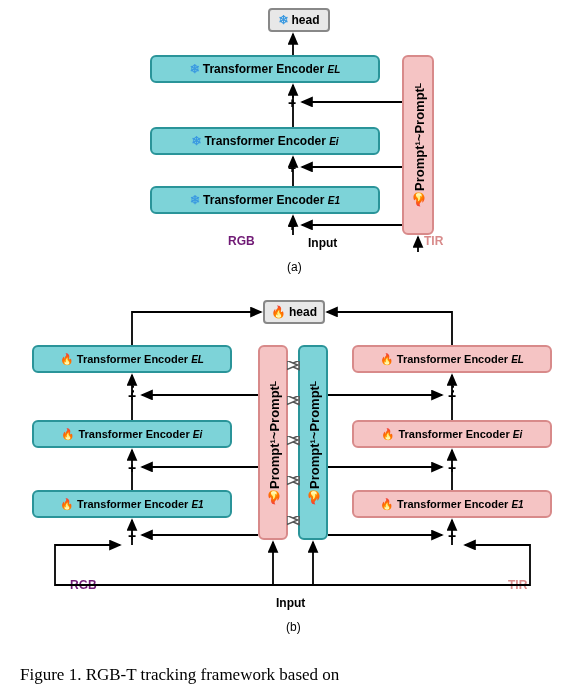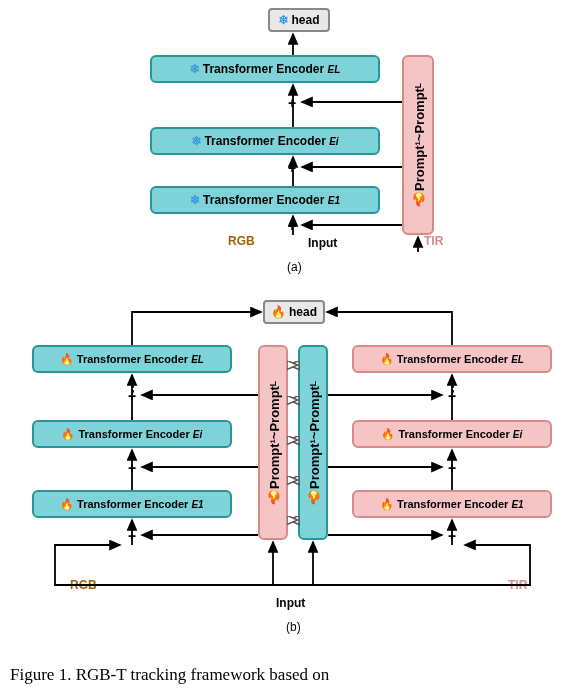--- a/index.html
+++ b/index.html
@@ -6,21 +6,21 @@
 body{font-family:Arial,sans-serif;font-size:12px;background:#fff;width:584px}
 .fig{position:relative;width:584px;height:692px}
 .block{position:absolute;border-radius:6px;display:flex;align-items:center;justify-content:center;font-weight:bold}
 .enc-teal{background:#7dd3d8;border:2px solid #2a9499}
 .enc-pink{background:#f5c4c4;border:2px solid #d88a8a}
 .head-box{background:#e8e8e8;border:2px solid #888;border-radius:4px}
 .prompt-pink{background:#f5c4c4;border:2px solid #d88a8a}
 .prompt-teal{background:#7dd3d8;border:2px solid #2a9499}
 .vlabel{writing-mode:vertical-rl;transform:rotate(180deg);font-weight:bold;font-size:13px}
 .txt{position:absolute;font-weight:bold}
-.rgb{color:#a16207}
+.rgb{color:#701a75}
 .tir{color:#d88a8a}
 .sub{font-style:italic;font-size:10px}
 svg.arrows{position:absolute;left:0;top:0;pointer-events:none}
 .ico{display:inline-block;margin-right:3px}
 .snow{color:#3b9ae1}
 .fire{color:#e67e22}
 .dots{position:absolute;font-size:14px;font-weight:bold}
 .caption{position:absolute;font-family:'Times New Roman',serif;font-size:17px}
 .plus{position:absolute;font-size:14px;font-weight:bold}
 .small{font-size:11px}
@@ -185,15 +185,15 @@
 
 <path d="M105 585 L55 585 L55 545 L120 545" stroke="#000" stroke-width="1.8" fill="none" marker-end="url(#ah2)"></path>
 
 <path d="M480 585 L530 585 L530 545 L465 545" stroke="#000" stroke-width="1.8" fill="none" marker-end="url(#ah2)"></path>
 
 <path d="M105 585 L313 585 L313 542" stroke="#000" stroke-width="1.8" fill="none" marker-end="url(#ah2)"></path>
 
 <path d="M480 585 L273 585 L273 542" stroke="#000" stroke-width="1.8" fill="none" marker-end="url(#ah2)"></path>
 </svg>
 
-<div class="caption" style="left:10px;top:665px">Figure 1. RGB-T tracking framework based on</div>
+<div class="caption" style="left:20px;top:665px">Figure 1. RGB-T tracking framework based on</div>
 
 </div>
 
 </body></html>

